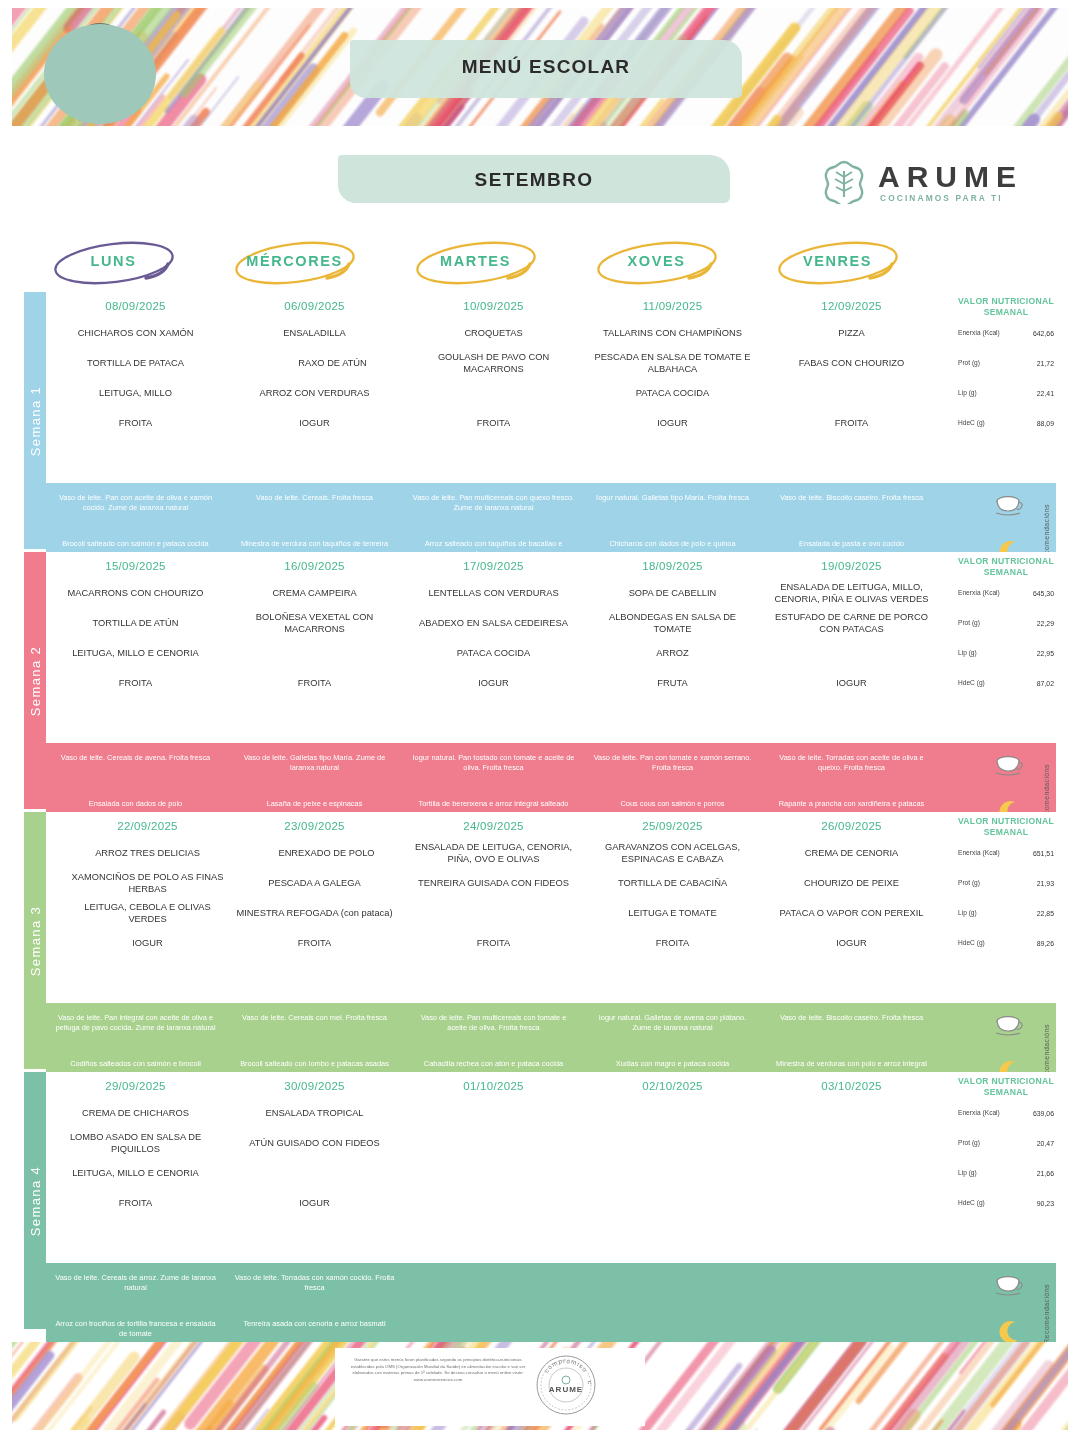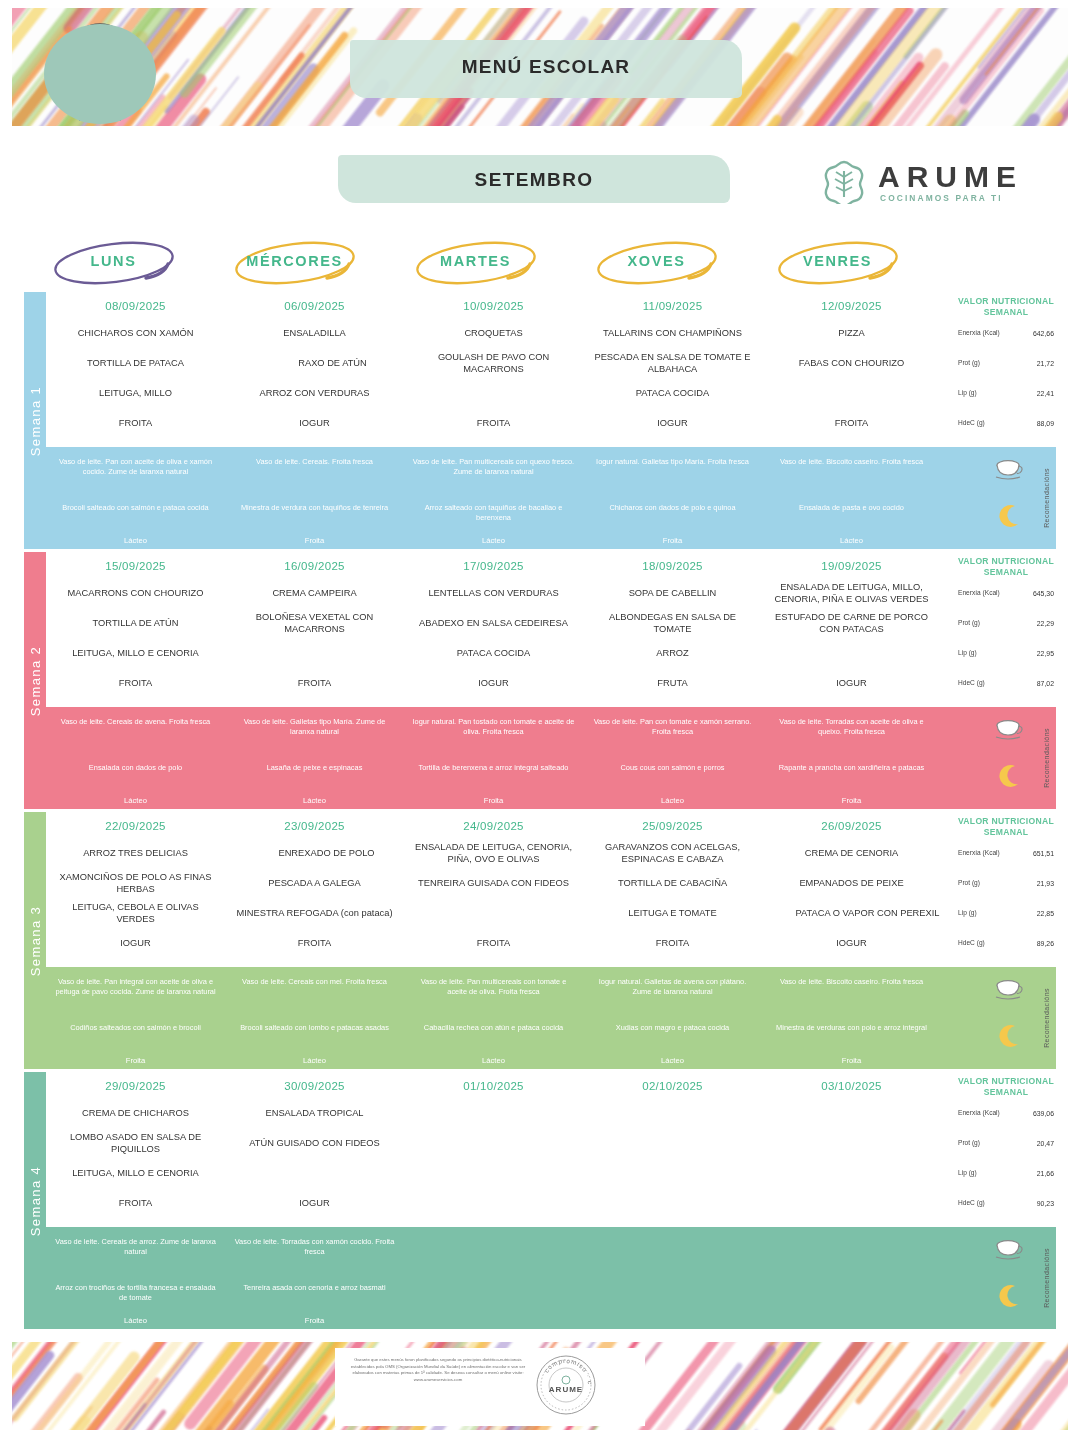--- a/index.html
+++ b/index.html
@@ -107,21 +107,21 @@
   .nutri-k {
     position: absolute; left: 2px; top: 50%; transform: translateY(-50%);
     font-size: 6.6px; color: #444; line-height: 8px; width: 46px;
   }
   .nutri-v {
     position: absolute; right: 2px; top: 50%; transform: translateY(-50%);
     font-size: 6.9px; color: #333;
   }
 
   
-  .recs { position: absolute; left: 22px; right: 0; }
+  .recs { position: absolute; left: 22px; right: 0; margin-top: 36px; }
   .rec-col { position: absolute; top: 0; width: 179px; text-align: center; color: #fff; }
   .rec-text { font-size: 7.4px; line-height: 9.6px; padding: 0 8px; }
   .rec-tag { font-size: 7.6px; }
   .rec-icons { position: absolute; right: 22px; top: 0; width: 46px; height: 100%; }
   .rec-vert {
     position: absolute; right: 0; top: 0; width: 20px; height: 100%;
   }
   .rec-vert span {
     position: absolute; left: 50%; top: 50%;
     transform: translate(-50%,-50%) rotate(-90deg);
@@ -672,21 +672,21 @@
            <div class="rec-vert">
              <span>Recomendacións</span>
            </div>
         </div>
       </div>
       <div class="week" style="top: 812px; height: 257px;">
         <div class="sidetab" style="background:#a9d18e">
                 <span>Semana 3</span>
               </div>
         <div class="menu-area" style="height:155px">
-          <div class="daycol" style="left:0px;height:155px">
+          <div class="daycol" style="left:12px;height:155px">
                <div class="date">22/09/2025</div>
             <div class="dish-slot" style="position:absolute;left:0;top:26px;width:179px;height:30px">
                  <div class="dish">ARROZ TRES DELICIAS</div>
                </div>
             <div class="dish-slot" style="position:absolute;left:0;top:56px;width:179px;height:30px">
                  <div class="dish">XAMONCIÑOS DE POLO AS FINAS HERBAS</div>
                </div>
             <div class="dish-slot" style="position:absolute;left:0;top:86px;width:179px;height:30px">
                  <div class="dish">LEITUGA, CEBOLA E OLIVAS VERDES</div>
                </div>
@@ -738,23 +738,23 @@
             <div class="dish-slot" style="position:absolute;left:0;top:116px;width:179px;height:30px">
                  <div class="dish">FROITA</div>
                </div>
           </div>
           <div class="daycol" style="left:716px;height:155px">
                <div class="date">26/09/2025</div>
             <div class="dish-slot" style="position:absolute;left:0;top:26px;width:179px;height:30px">
                  <div class="dish">CREMA DE CENORIA</div>
                </div>
             <div class="dish-slot" style="position:absolute;left:0;top:56px;width:179px;height:30px">
-                 <div class="dish">EMPANADOS DE PEIXE</div>
-               </div>
-            <div class="dish-slot" style="position:absolute;left:16px;top:86px;width:179px;height:30px">
+                 <div class="dish">CHOURIZO DE PEIXE</div>
+               </div>
+            <div class="dish-slot" style="position:absolute;left:0;top:86px;width:179px;height:30px">
                  <div class="dish">PATACA O VAPOR CON PEREXIL</div>
                </div>
             <div class="dish-slot" style="position:absolute;left:0;top:116px;width:179px;height:30px">
                  <div class="dish">IOGUR</div>
                </div>
           </div>
           <div class="nutri" style="height:155px">
              <div class="nutri-title">VALOR NUTRICIONAL SEMANAL</div>
             <div class="nutri-row" style="position:absolute;left:0;top:26px;width:100px;height:30px">
                <div class="nutri-k">Enerxía (Kcal)</div>

